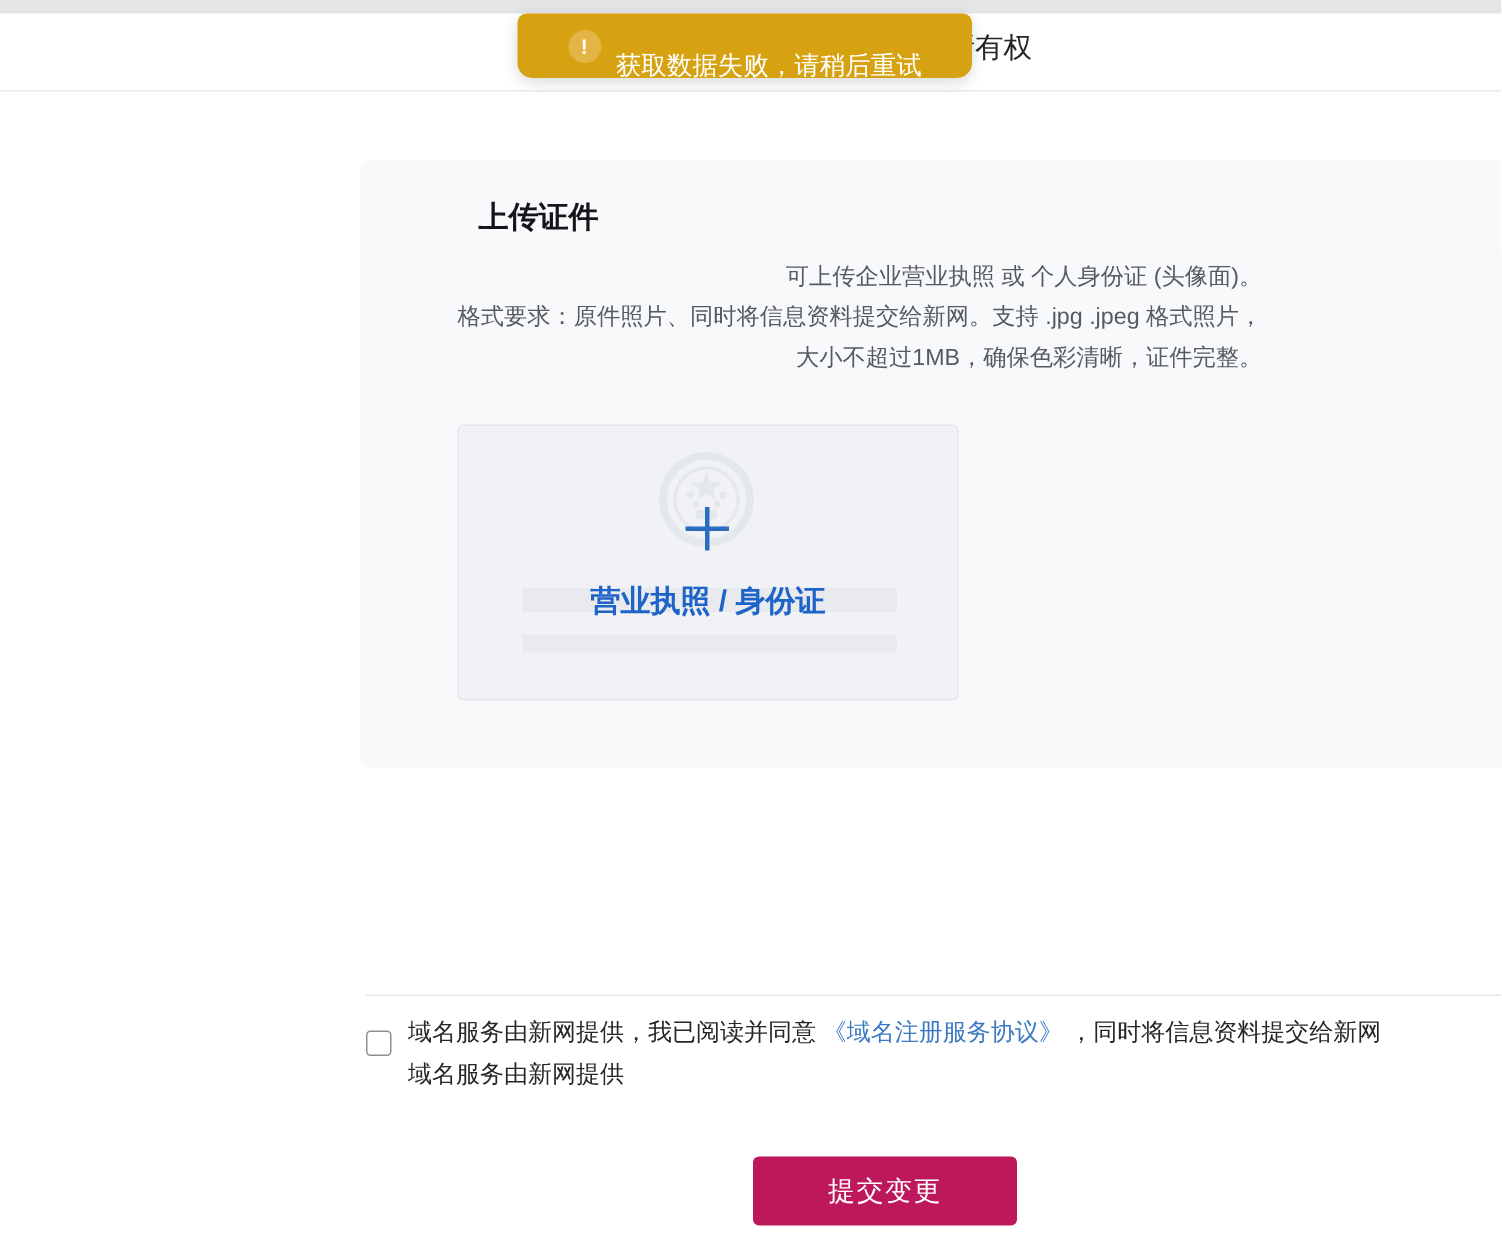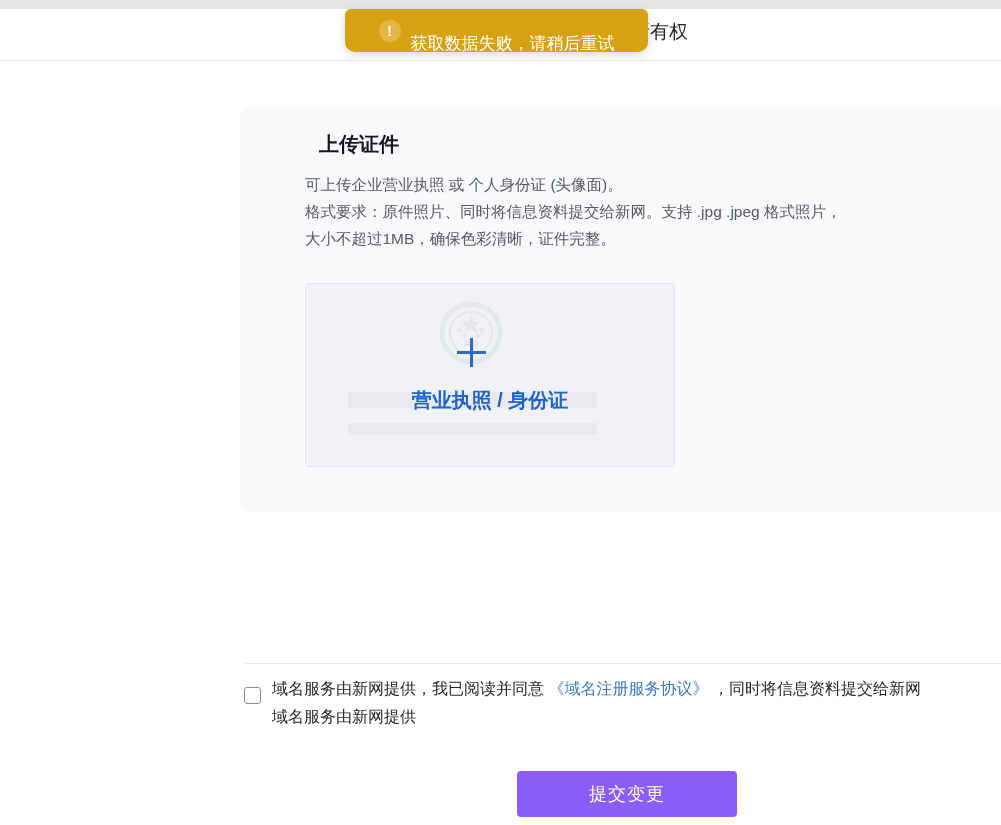--- a/index.html
+++ b/index.html
@@ -29,25 +29,25 @@
     display:flex; align-items:center; justify-content:center; flex:0 0 auto;
   }
   .toast-text { color:#ffffff; font-size:17px; white-space:nowrap;margin-top:26px; }
 
   
   .card {
     position:absolute; left:240px; top:107px; width:774px; height:405px;
     background:#f8f9fb; border-radius:8px;
   }
   .card-title { position:absolute; left:79px; top:24px; font-size:20px; font-weight:bold; color:#14161a; }
-  .card-desc { position:absolute; left:65px; top:64px; font-size:15.5px; line-height:27px; color:#565b63; white-space:nowrap; }
+  .card-desc { position:absolute; left:65px; top:64px; font-size:15.5px; line-height:27px; color:#565b63; white-space:nowrap;text-align:right; }
 
   
   .upload-box {
-    position:absolute; left:65px; top:176px; width:370px; height:184px;
+    position:absolute; left:65px; top:176px; width:334px; height:184px;
     background:#f1f2f5; border:1px solid #e3e5e9; border-radius:4px; cursor:pointer;
   }
   .emblem { position:absolute; left:132px; top:16px; width:66px; height:66px; }
   .plus-icon { position:absolute; left:151px; top:54px; width:29px; height:29px; }
   .plus-icon::before, .plus-icon::after { content:""; position:absolute; background:#2a6cc0; }
   .plus-icon::before { left:0; top:13px; width:29px; height:3px; }
   .plus-icon::after { left:13px; top:0; width:3px; height:29px; }
   .skeleton-bar-1 { position:absolute; left:42px; top:108px; width:250px; height:16px; background:#e8eaee; border-radius:2px; }
   .skeleton-bar-2 { position:absolute; left:42px; top:139px; width:250px; height:12px; background:#e8eaee; border-radius:2px; }
   .upload-label {
@@ -59,22 +59,22 @@
   .footer-divider { position:absolute; left:244px; top:663px; width:757px; height:1px; background:#e8e8e8; }
   .checkbox {
     position:absolute; left:244px; top:687px; width:17px; height:17px;
     background:#fff; border:1px solid #8c8f94; border-radius:3px; cursor:pointer;
   }
   .agreement { position:absolute; left:272px; top:675px; width:740px; font-size:16px; line-height:28px; color:#262626; }
   .agreement .link { color:#3d79c2; text-decoration:none; cursor:pointer;text-align:right; }
 
   
   .submit-btn {
-    position:absolute; left:517px; top:771px; width:220px; height:46px;
-    background:#8b5cf6; border:none; border-radius:4px;
+    position:absolute; left:502px; top:771px; width:176px; height:46px;
+    background:#be185d; border:none; border-radius:4px;
     color:#ffffff; font-size:18px; letter-spacing:1px; cursor:pointer;
     font-family:"Liberation Sans","DejaVu Sans",sans-serif;
   }
 </style>
 </head>
 <body>
 
 <div class="top-strip"></div>
 
 <div class="header-title">所有权</div>

